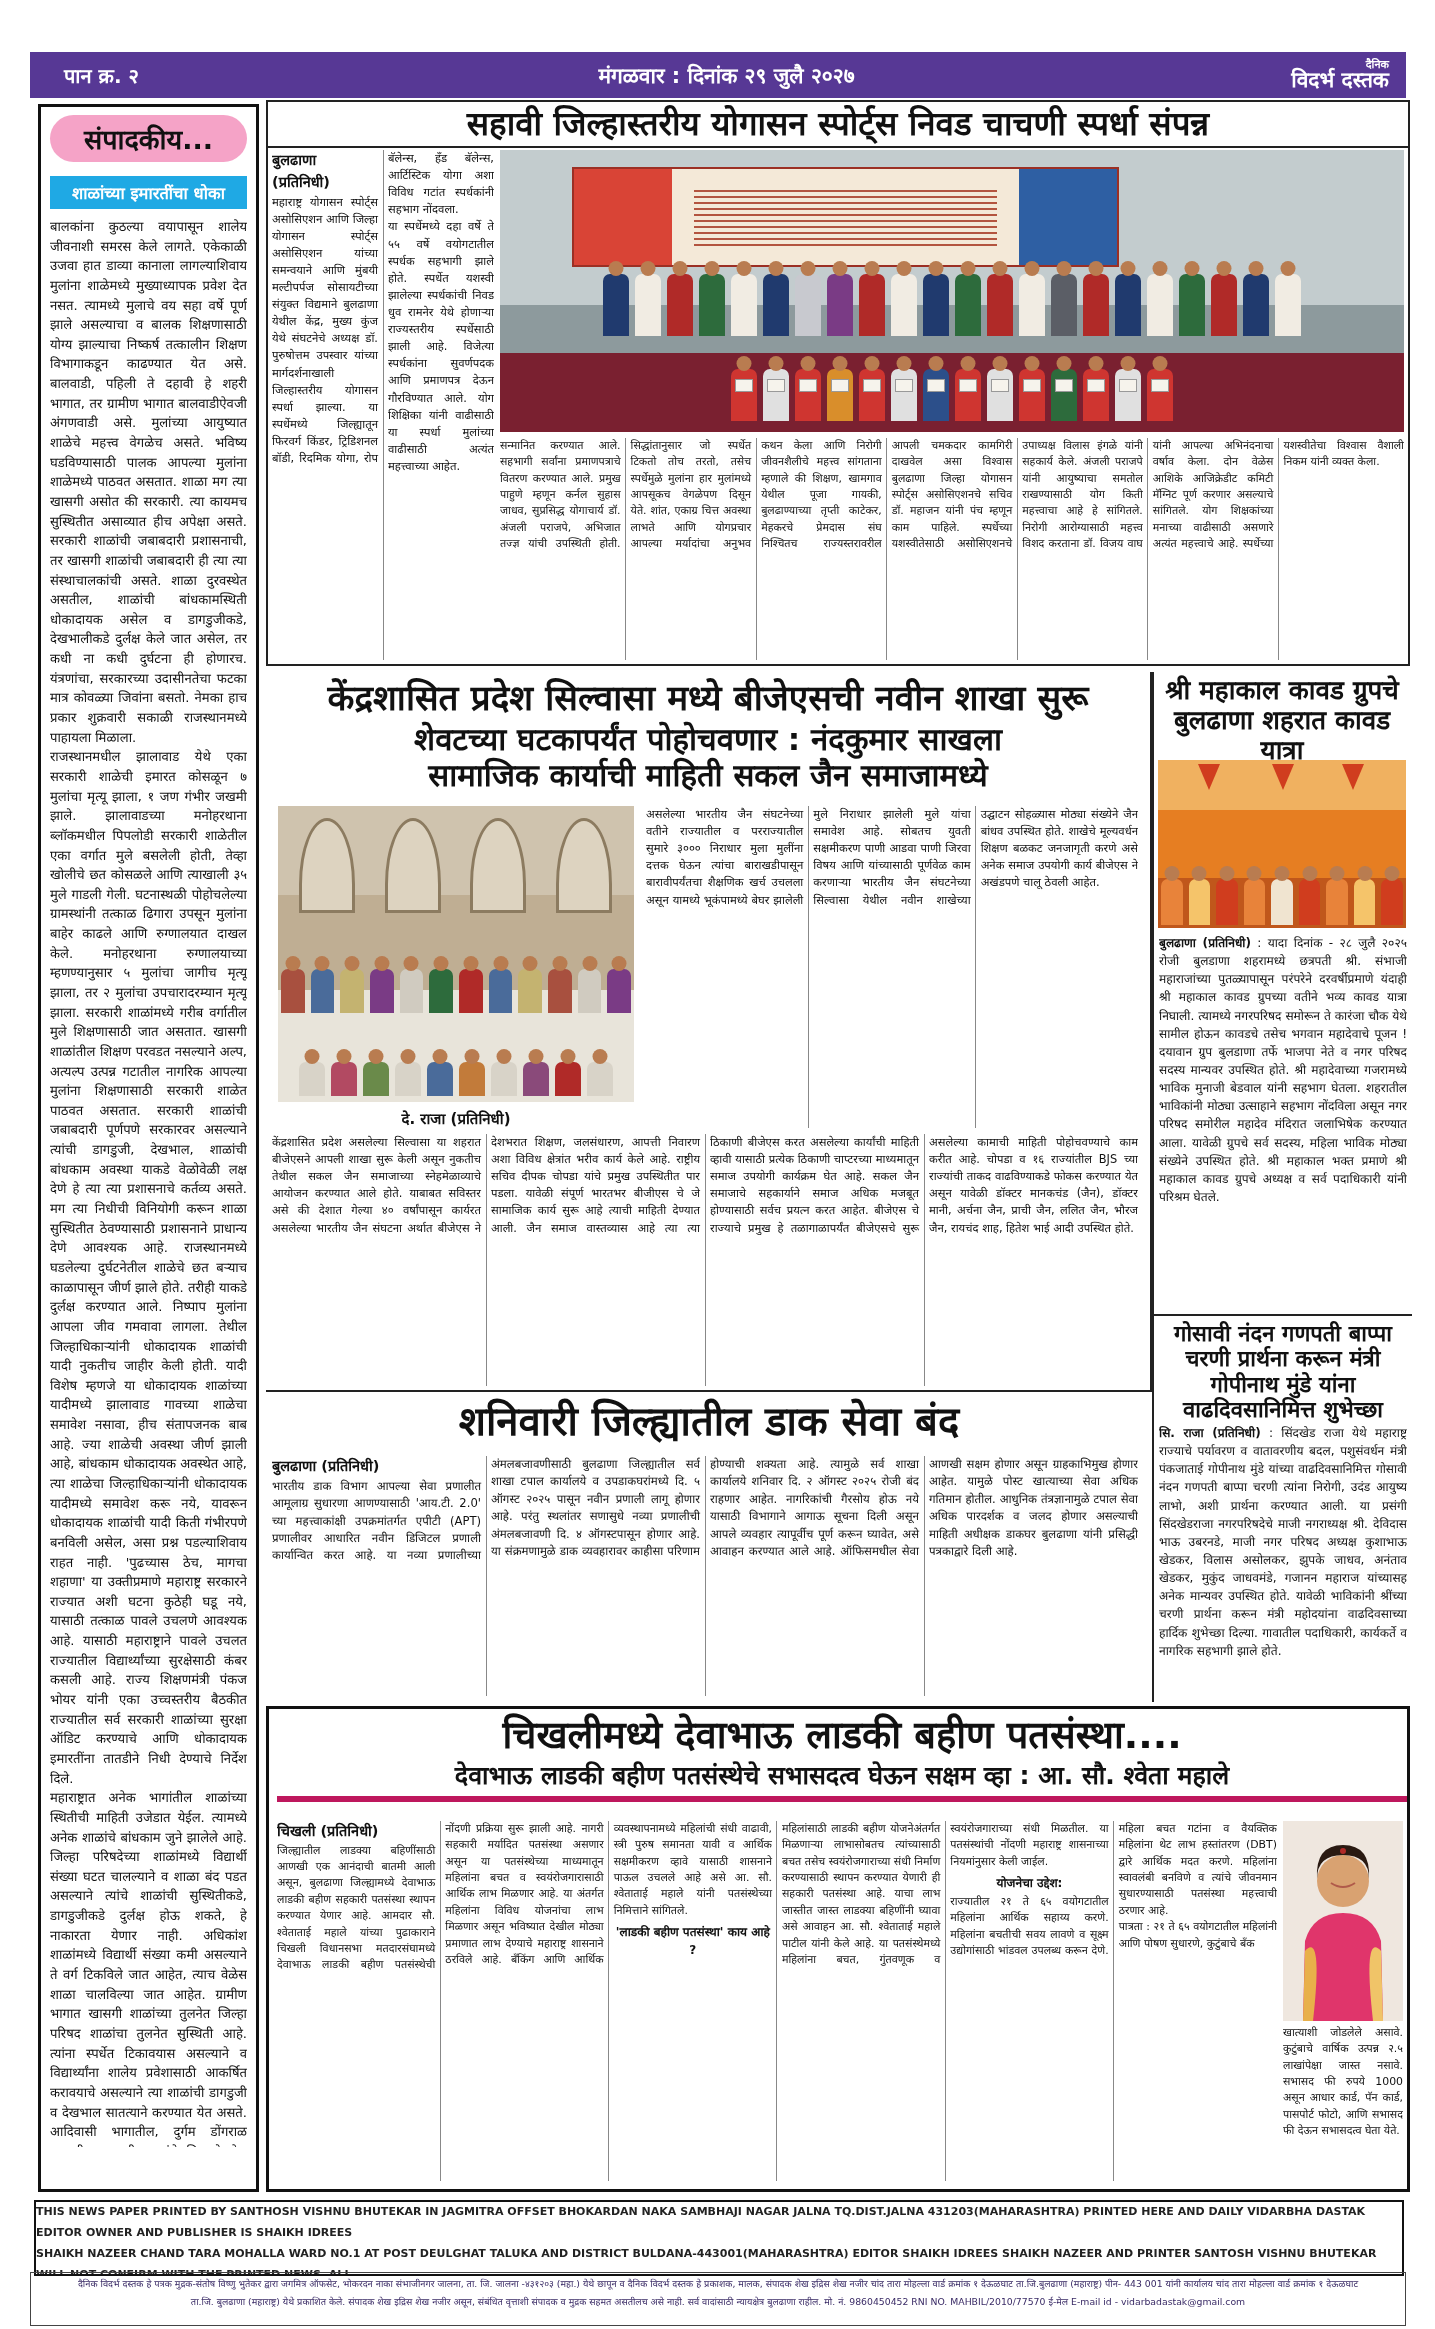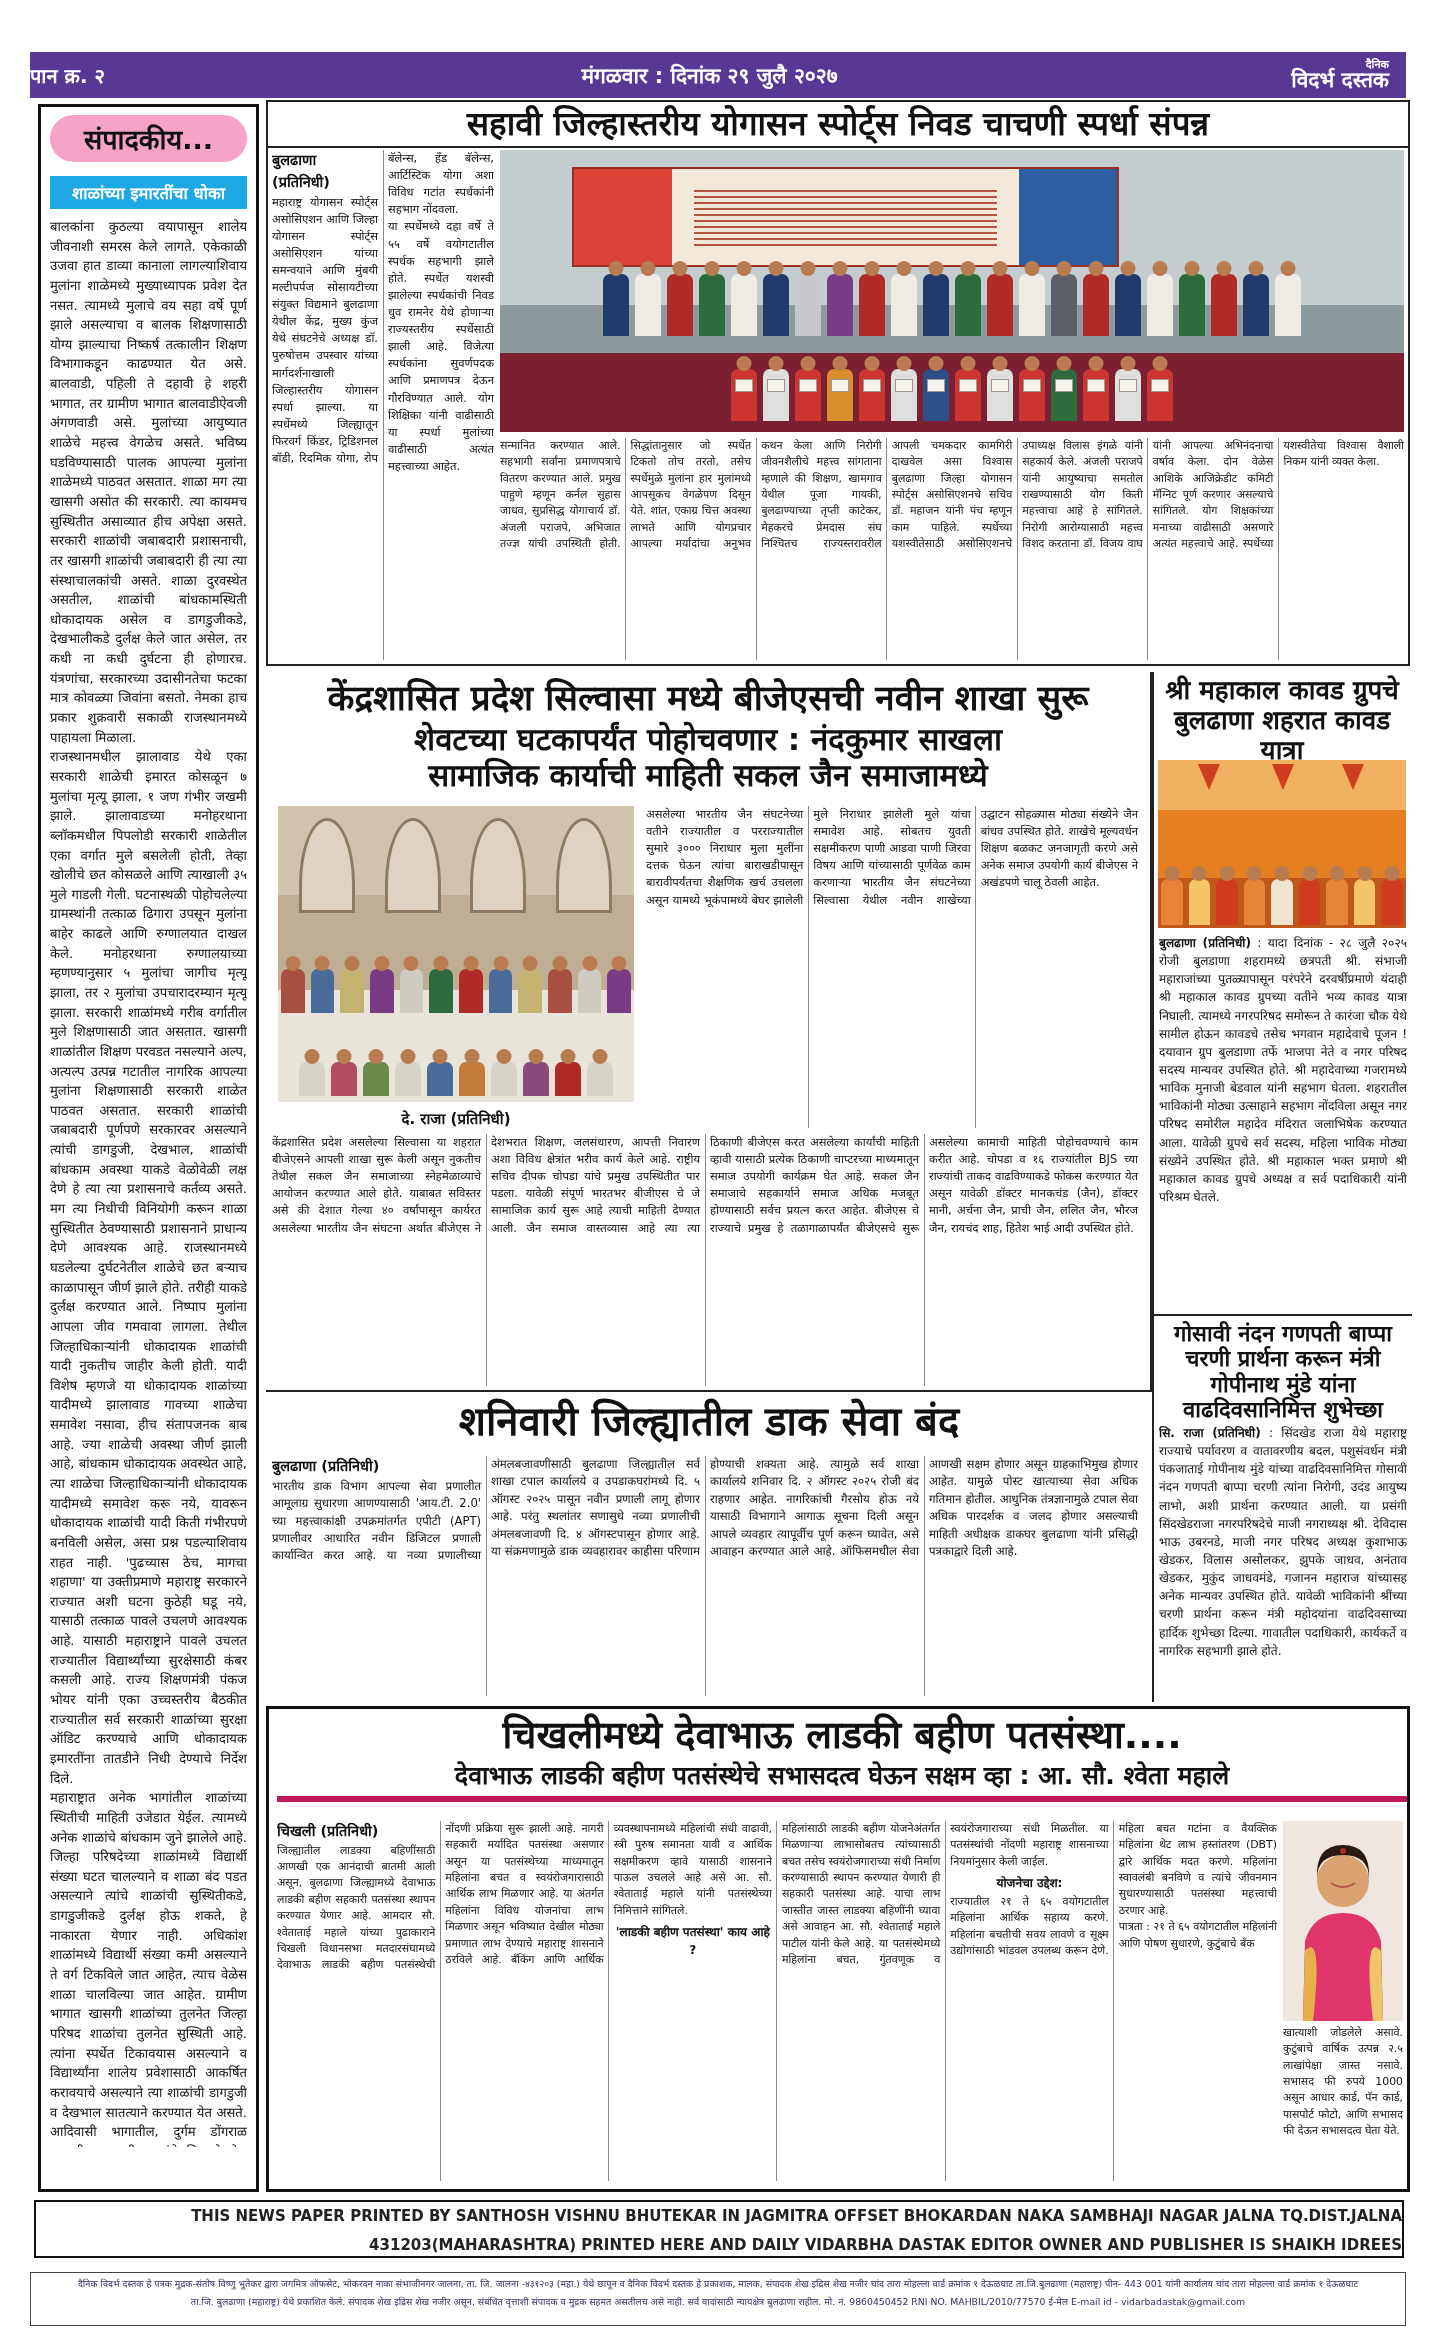--- a/index.html
+++ b/index.html
@@ -2,21 +2,21 @@
 <html><head>
 <meta charset="utf-8">
 <style>
   html,body{margin:0;padding:0;background:#e9e9e9;}
   #page{position:relative;width:1435px;height:2329px;background:#ffffff;
         font-family:"DejaVu Sans",sans-serif;color:#111;overflow:hidden;}
   .abs{position:absolute;}
   
   #header-bar{left:30px;top:52px;width:1376px;height:46px;background:#573895;
       display:flex;align-items:center;color:#fff;}
-  #page-no{width:260px;font-size:20px;font-weight:bold;}
+  #page-no{width:260px;padding-left:34px;font-size:20px;font-weight:bold;}
   #date-line{flex:1;text-align:center;font-size:21px;font-weight:bold;}
   #masthead{width:260px;text-align:right;padding-right:17px;line-height:1;}
   #masthead .small{font-size:11px;font-weight:bold;display:block;}
   #masthead .big{font-size:21px;font-weight:bold;display:block;}
   
   #editorial{left:38px;top:104px;width:221px;height:2088px;border:3px solid #111;
       box-sizing:border-box;padding:8px 9px;overflow:hidden;background:#fff;}
   #editorial-title{background:#f5a3c7;border-radius:24px;text-align:center;
       font-size:27px;font-weight:bold;padding:5px 0;}
   #editorial-subtitle{background:#1fa9e4;color:#fff;text-align:center;
@@ -84,22 +84,22 @@
       box-sizing:border-box;padding-left:8px;}
   #pat-headline{font-size:38px;padding-top:5px;}
   #pat-subhead{font-size:25px;border-bottom:6px solid #be185d;padding:4px 0 6px;}
   #pat-cols{left:8px;top:112px;width:1000px;height:360px;column-count:6;font-size:10.9px;}
   .sec-title{font-weight:bold;text-align:center;font-size:12px;margin:4px 0 2px;}
   #pat-right{left:1014px;top:112px;width:120px;height:360px;font-size:10.9px;
       line-height:1.5;text-align:justify;overflow:hidden;}
   #pat-portrait{width:120px;height:200px;position:relative;overflow:hidden;
       background:linear-gradient(#efe7df 0 100%);margin-bottom:4px;}
   
-  #footer-box{left:34px;top:2200px;width:1370px;height:58px;border:2px solid #111;
-      box-sizing:border-box;text-align:right;font-size:15px;font-weight:bold;
+  #footer-box{left:34px;top:2200px;width:1370px;height:76px;border:2px solid #111;
+      box-sizing:border-box;text-align:left;font-size:11px;font-weight:bold;
       line-height:1.9;color:#222;overflow:hidden;}
   #footer-strip{left:30px;top:2272px;width:1376px;height:54px;border:1px solid #444;
       box-sizing:border-box;font-size:9.3px;line-height:1.9;text-align:center;
       color:#3a2b66;overflow:hidden;padding:2px 6px;}
 </style>
 </head>
 <body>
 
 <div id="page">
 

